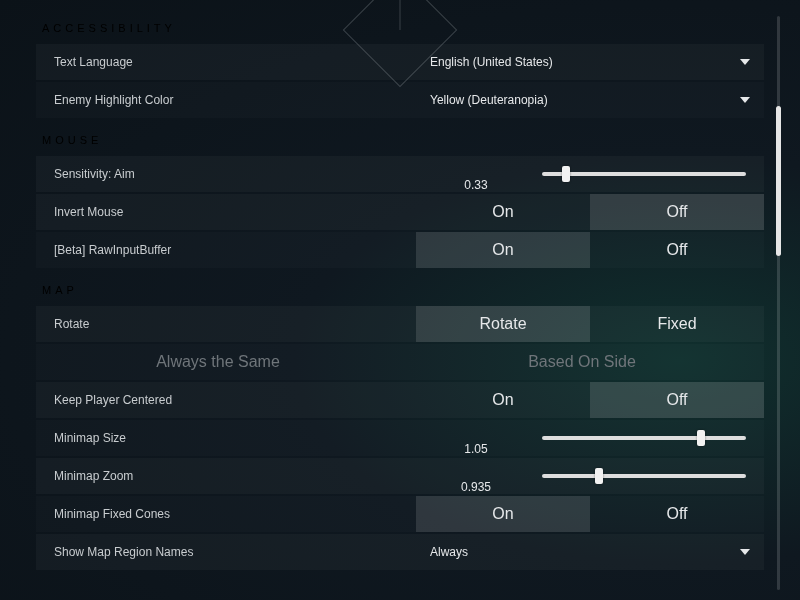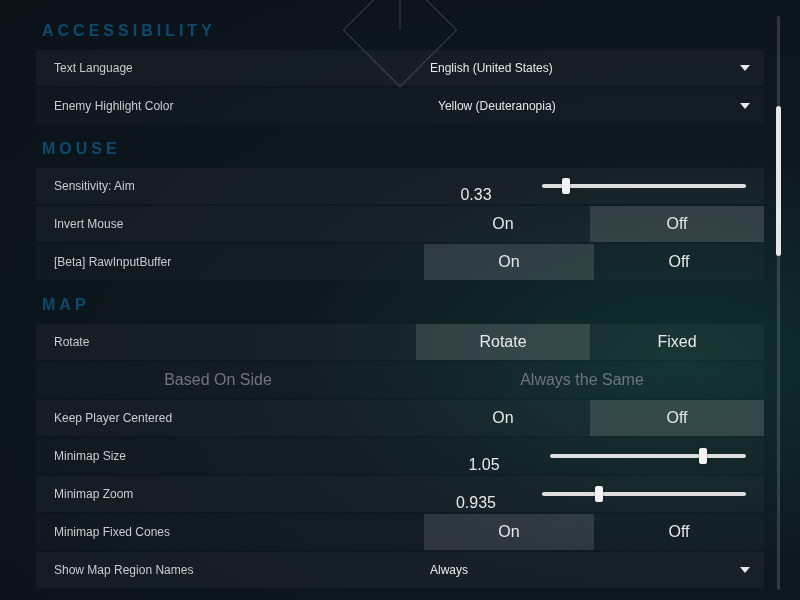--- a/index.html
+++ b/index.html
@@ -29,36 +29,36 @@
     border-radius: 3px;
   }
   .deco {
     position: absolute;
     pointer-events: none;
     left: 50%; top: -30px;
     transform: translateX(-50%);
     opacity: 0.35;
   }
   .section-header {
-    font-size: 16px;
-    font-weight: 700;
+    font-size: 11px;
+    font-weight: 400;
     letter-spacing: 4px;
-    color: #0c4a6e;
+    color: #000000;
     text-transform: uppercase;
     padding: 14px 6px 10px 6px;
   }
   .row {
     display: flex;
     align-items: center;
     height: 36px;
     background: rgba(255,255,255,0.035);
     margin-bottom: 2px;
     font-size: 12px;
   }
-  .row.alt { background: rgba(255,255,255,0.02); gap: 8px; }
+  .row.alt { background: rgba(255,255,255,0.02); }
   .row.disabled { color: #6f757a; }
   .label {
     width: 380px;
     flex: 0 0 380px;
     padding-left: 18px;
     white-space: nowrap;
   }
   .controls {
     flex: 1 1 auto;
     display: flex;
@@ -81,21 +81,21 @@
     border-left: 5px solid transparent;
     border-right: 5px solid transparent;
     border-top: 6px solid #e6e8ea;
   }
   
   .value-cell {
     width: 120px;
     flex: 0 0 120px;
     text-align: center;
     color: #e6e8ea;
-    font-size: 16px;
+    font-size: 12px;
   }
   .slider-cell {
     flex: 1;
     padding: 0 18px 0 6px;
     height: 100%;
     display: flex; align-items: center;
   }
   .slider {
     position: relative;
     width: 100%; height: 4px;
@@ -208,22 +208,22 @@
         <div class="seg">
       <div class="seg-btn selected">Rotate</div>
       <div class="seg-btn">Fixed</div>
     </div>
       </div>
   </div>
 
   <div class="row alt disabled">
     <div class="controls">
         <div class="seg">
+      <div class="seg-btn">Always the Same</div>
       <div class="seg-btn">Based On Side</div>
-      <div class="seg-btn">Always the Same</div>
     </div>
       </div>
   </div>
 
   <div class="row">
     <div class="label">Keep Player Centered</div>
     <div class="controls">
         <div class="seg">
       <div class="seg-btn">On</div>
       <div class="seg-btn selected">Off</div>

